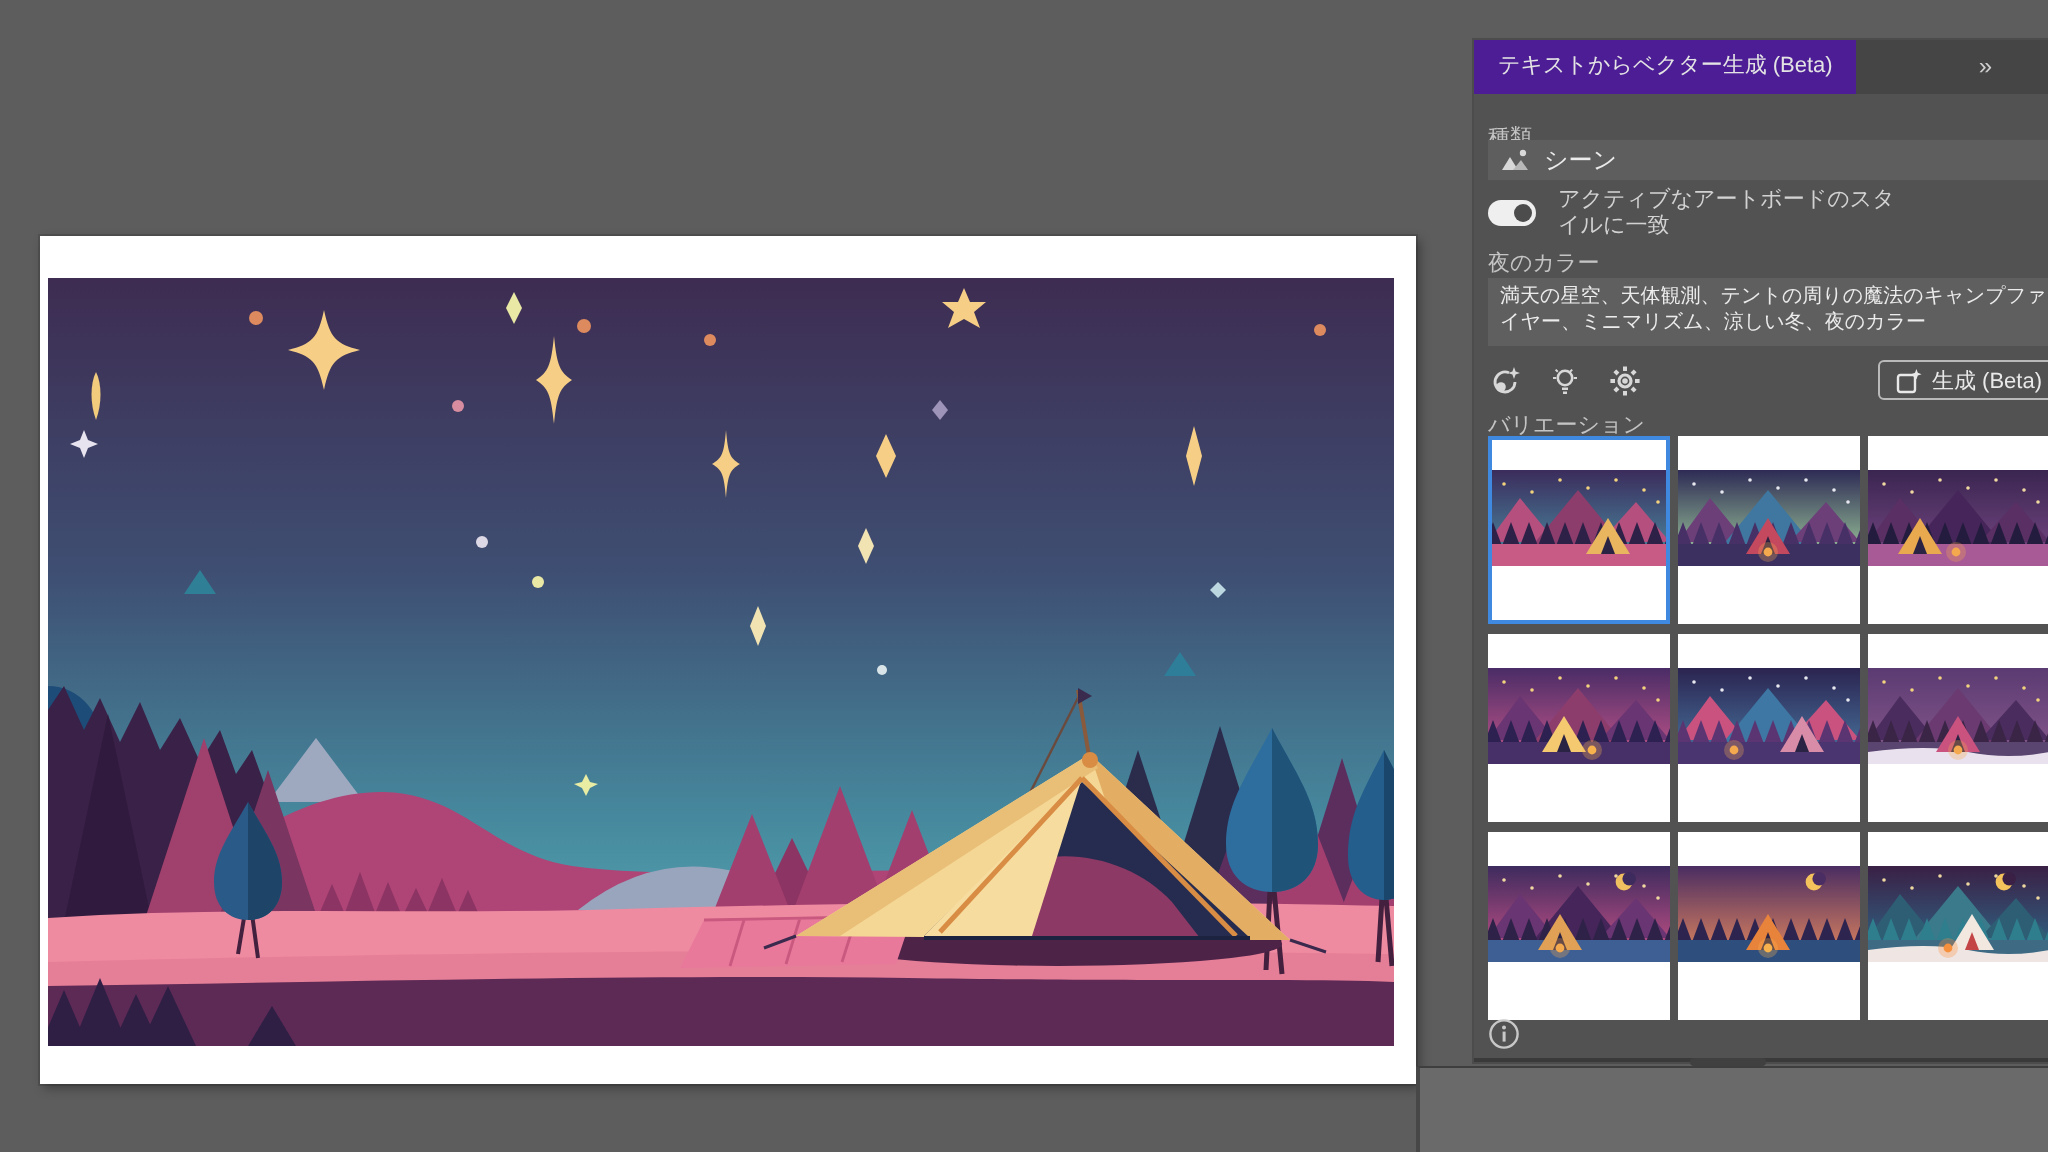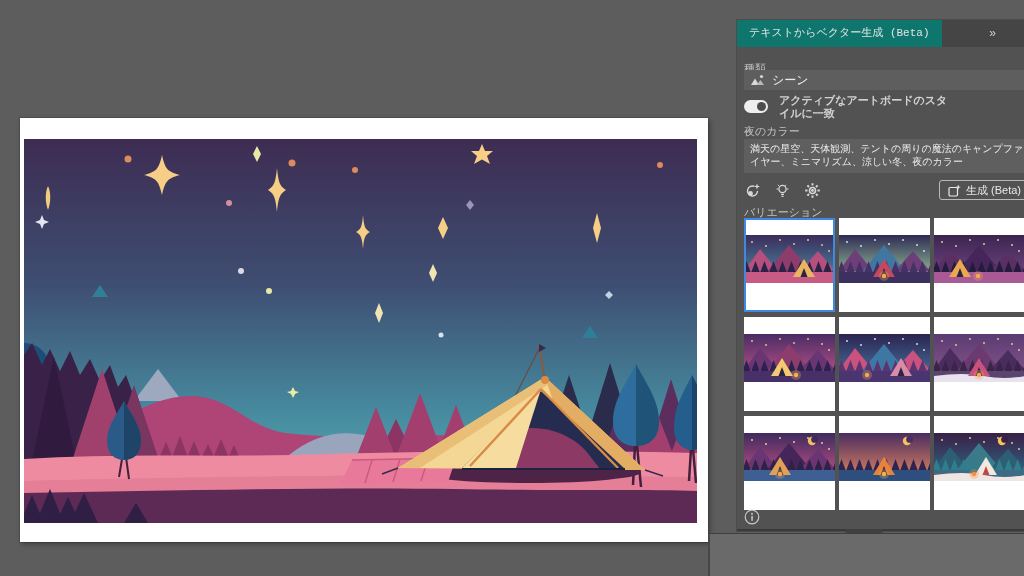--- a/index.html
+++ b/index.html
@@ -17,35 +17,35 @@
   }
   .artboard svg{position:absolute;left:4px;top:21px;display:block;}
   
   .panel{
     position:absolute;left:737px;top:20px;width:300px;height:511px;
     background:#525252;color:#e2e2e2;font-size:11px;
     box-shadow:0 0 0 1px rgba(0,0,0,.18);
   }
   .tabbar{position:absolute;left:0;top:0;width:100%;height:27px;background:#454545;}
   .tab{
-    display:inline-block;height:27px;line-height:27px;background:#0f766e;
-    padding:0 12px;font-size:11px;color:#e4e4e4;white-space:nowrap;font-family:Liberation Mono, monospace;
+    display:inline-block;height:27px;line-height:27px;background:#4c1d95;
+    padding:0 12px;font-size:11px;color:#e4e4e4;white-space:nowrap;
   }
   .collapse{position:absolute;right:42px;top:6px;color:#cfcfcf;font-size:12px;letter-spacing:-1px;cursor:pointer;}
   .sec-label{position:absolute;left:7px;color:#c4c4c4;font-size:11px;white-space:nowrap;}
   .select-row{
     position:absolute;left:7px;top:50px;width:286px;height:20px;background:#5e5e5e;
     display:flex;align-items:center;gap:7px;padding:0 6px;box-sizing:border-box;color:#ebebeb;font-size:12px;
   }
   .toggle-row{position:absolute;left:7px;top:74px;width:286px;display:flex;}
   .toggle{
     width:24px;height:13px;border-radius:7px;background:#efefef;position:relative;margin-top:6px;flex:none;cursor:pointer;
   }
   .toggle .knob{position:absolute;right:2px;top:2px;width:9px;height:9px;border-radius:50%;background:#4c4c4c;}
-  .toggle-label{margin-left:11px;width:176px;color:#d2d2d2;font-size:11px;line-height:13px;font-weight:bold;}
+  .toggle-label{margin-left:11px;width:176px;color:#d2d2d2;font-size:11px;line-height:13px;}
   .prompt-box{
     position:absolute;left:7px;top:119px;width:286px;height:34px;background:#5f5f5f;
     color:#ececec;font-size:10px;line-height:13px;padding:3px 6px;box-sizing:border-box;
     word-break:break-all;overflow:hidden;
   }
   .action-row{position:absolute;left:7px;top:159px;width:286px;height:22px;display:flex;align-items:center;}
   .action-icon{width:17px;height:17px;margin-right:13px;flex:none;cursor:pointer;}
   .gen-btn{
     margin-left:auto;display:flex;align-items:center;gap:5px;height:20px;
     border:1px solid #b9b9b9;border-radius:3px;background:transparent;color:#e9e9e9;

